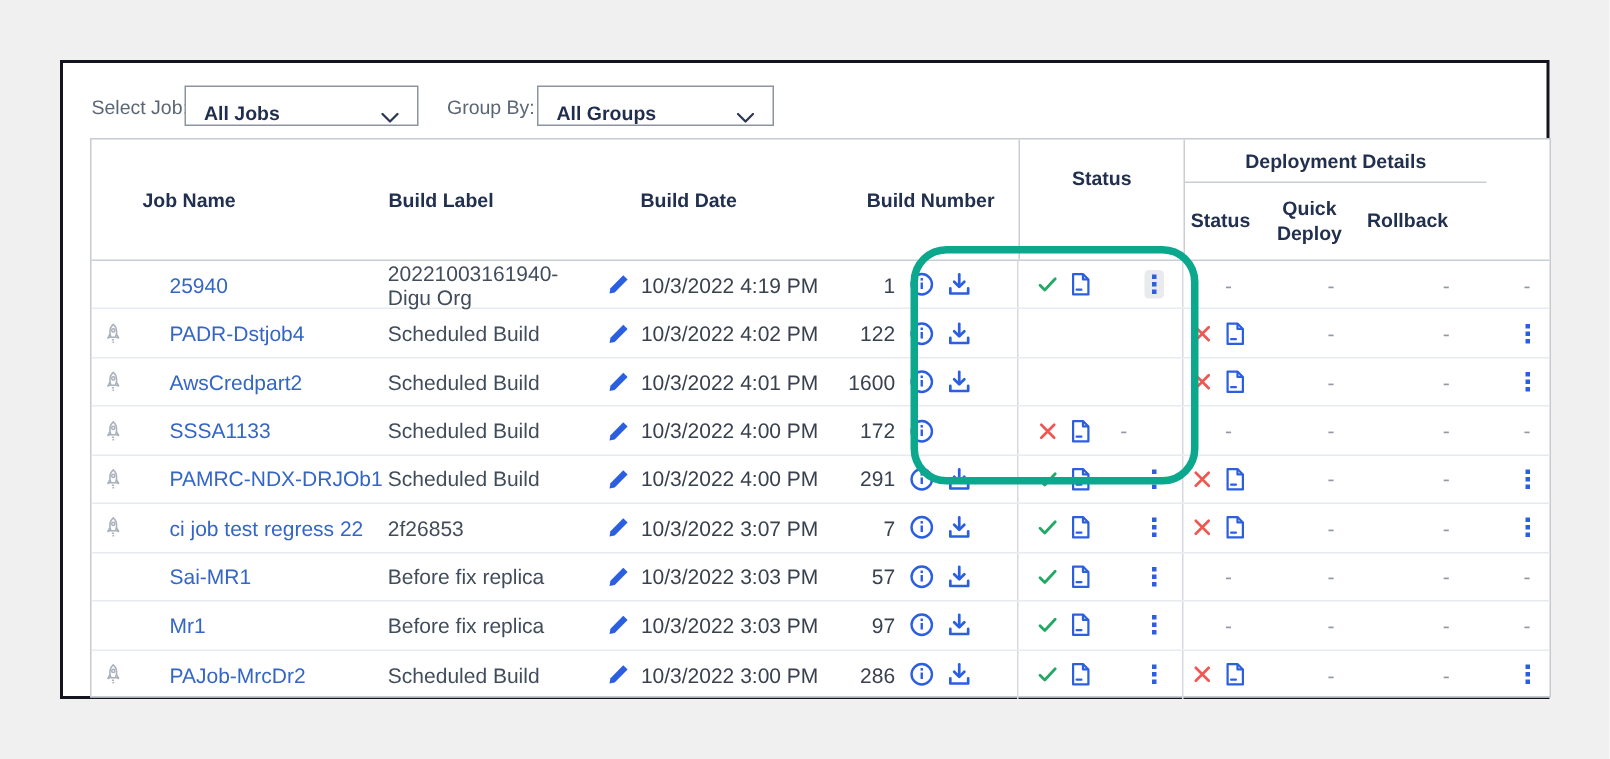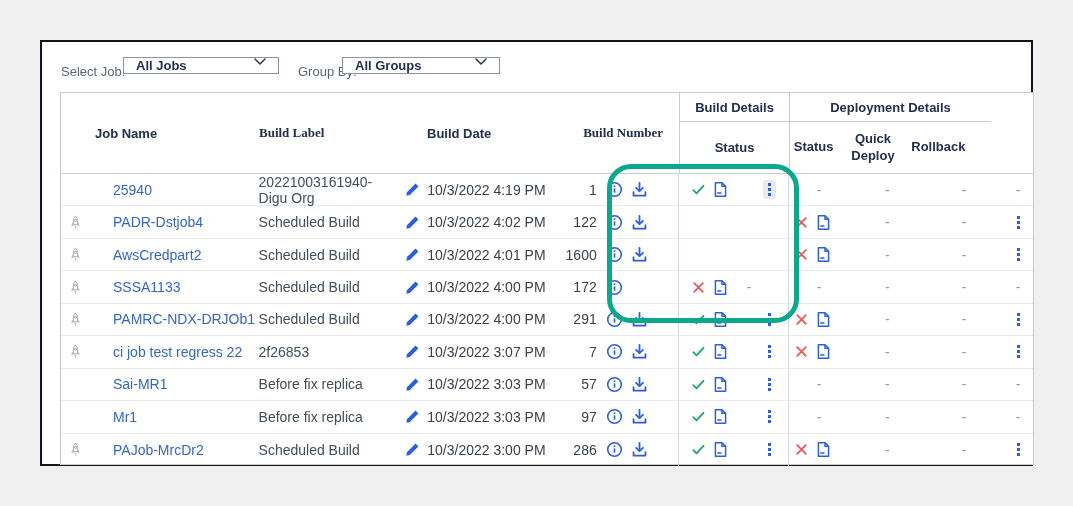--- a/index.html
+++ b/index.html
@@ -4,32 +4,32 @@
 <style>
   * { margin:0; padding:0; box-sizing:border-box; }
   html,body { width:1073px; height:506px; }
   body { background:#f0f0f0; font-family:"Liberation Sans", sans-serif; position:relative; overflow:hidden; }
   .stage { position:absolute; left:0; top:0; width:1073px; height:506px; }
 
   .card { position:absolute; left:40px; top:40px; width:993px; height:426px; background:#fff; border:2px solid #14141e; }
 
   
   .filter-label { position:absolute; font-size:13px; color:#5b6675; }
-  .select-box { position:absolute; height:17px; background:#fff; border:1px solid #8d949e; display:flex; align-items:flex-start; justify-content:space-between; padding:0 12px; cursor:pointer; }
+  .select-box { position:absolute; height:27px; background:#fff; border:1px solid #8d949e; display:flex; align-items:flex-end; justify-content:space-between; padding:0 12px; cursor:pointer; }
   .select-value { font-size:13px; font-weight:700; color:#1f2d4e; }
   .chev { width:12px; height:8px; }
 
   
   .table { position:absolute; left:18px; top:50px; width:974px; height:373px; border:1px solid #c6cbd2; background:#fff; }
   .thead { display:flex; height:81px; border-bottom:1px solid #c9ced5; }
   .th { font-size:13px; font-weight:700; color:#22304f; }
   .col-job    { width:197px; }
-  .col-label  { width:143px;font-family:Liberation Serif, serif; }
+  .col-label  { width:143px; }
   .col-date   { width:147px; }
-  .col-number { width:131px;font-family:Liberation Serif, serif; }
+  .col-number { width:131px; }
   .col-bgroup { width:110px; border-left:1px solid #c9ced5; }
   .col-dgroup { width:202px; border-left:1px solid #c9ced5; }
   .th-flat { display:flex; align-items:center; }
   .h-job    { padding-left:34px; }
   .h-label  { padding-left:1px; }
   .h-date   { padding-left:26px; }
   .h-number { justify-content:flex-end; padding-right:16px; }
   .group-top { height:29px; border-bottom:1px solid #c9ced5; display:flex; align-items:center; justify-content:center; }
   .group-bottom { height:51px; display:flex; align-items:center; justify-content:center; text-align:center; }
   .dsub { display:flex; height:51px; }
@@ -84,35 +84,34 @@
 
     <span class="filter-label" style="left:19px; top:22px;">Select Job:</span>
     <div class="select-box" style="left:81px; top:15px; width:156px;">
       <span class="select-value">All Jobs</span>
       <svg class="chev" viewBox="0 0 12 8">
           <path d="M1 1l5 5 5-5" fill="none" stroke="#2a3752" stroke-width="1.5" stroke-linecap="round" stroke-linejoin="round"></path>
         </svg>
     </div>
 
     <span class="filter-label" style="left:256px; top:22px;">Group By:</span>
-    <div class="select-box" style="left:300px; top:15px; width:158px;">
+    <div class="select-box" style="left:316px; top:15px; width:158px;">
       <span class="select-value">All Groups</span>
       <svg class="chev" viewBox="0 0 12 8">
           <path d="M1 1l5 5 5-5" fill="none" stroke="#2a3752" stroke-width="1.5" stroke-linecap="round" stroke-linejoin="round"></path>
         </svg>
     </div>
 
     <div class="table">
       <div class="thead">
         <div class="th th-flat h-job col-job">Job Name</div>
         <div class="th th-flat h-label col-label">Build Label</div>
         <div class="th th-flat h-date col-date">Build Date</div>
         <div class="th th-flat h-number col-number">Build Number</div>
         <div class="col-bgroup">
-          <div class="th group-top">Build Details</div>
           <div class="th group-bottom">Status</div>
         </div>
         <div class="col-dgroup">
           <div class="th group-top">Deployment Details</div>
           <div class="dsub">
             <div class="th d-status">Status</div>
             <div class="th d-quick">Quick Deploy</div>
             <div class="th d-rollback">Rollback</div>
             <div class="th d-action"></div>
           </div>

